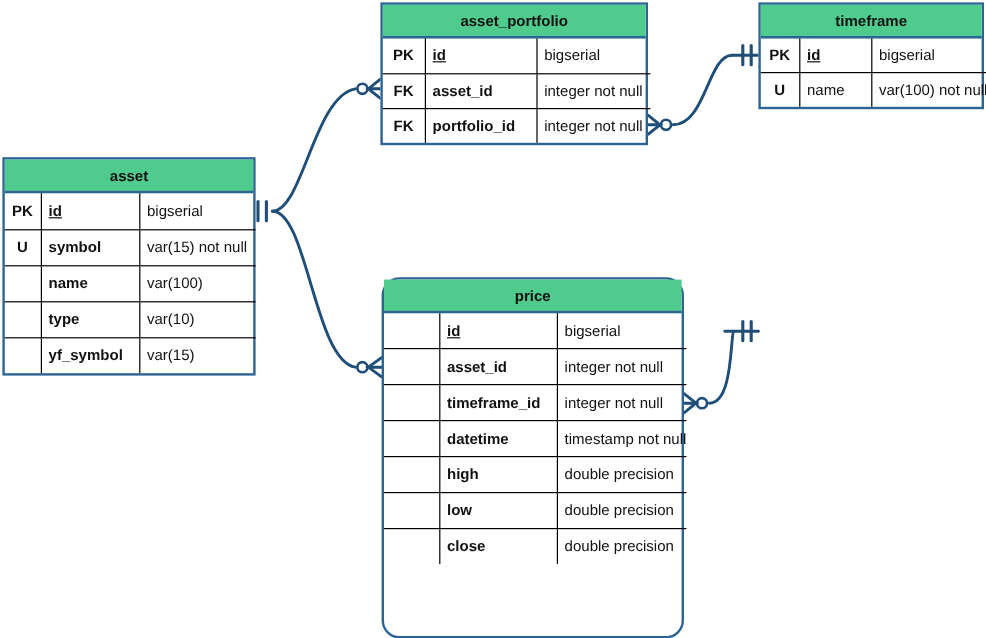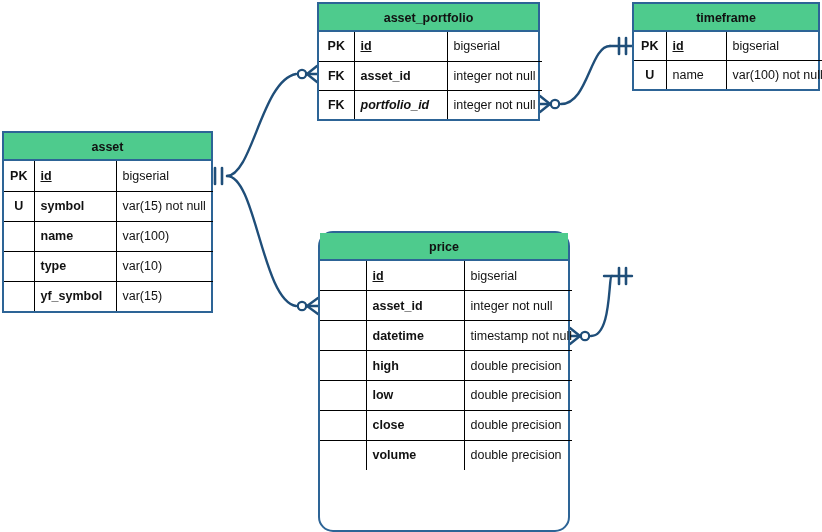--- a/index.html
+++ b/index.html
@@ -183,21 +183,21 @@
           <div class="cell fname pk" style="width: 93px; height: 29px; border-color: rgb(0, 0, 0);">id</div>
           <div class="cell ftype" style="width: 95px; height: 29px; border-color: rgb(0, 0, 0);">bigserial</div>
         </div>
         <div class="row">
           <div class="cell key" style="width: 35px; height: 29px; border-color: rgb(0, 0, 0);">FK</div>
           <div class="cell fname" style="width: 93px; height: 29px; border-color: rgb(0, 0, 0);">asset_id</div>
           <div class="cell ftype" style="width: 95px; height: 29px; border-color: rgb(0, 0, 0);">integer not null</div>
         </div>
         <div class="row">
           <div class="cell key" style="width: 35px; height: 29px; border-color: rgb(0, 0, 0);">FK</div>
-          <div class="cell fname" style="width: 93px; height: 29px; border-color: rgb(0, 0, 0); font-style: italic;">portfolio_id</div>
+          <div class="cell fname" style="width: 93px; height: 29px; border-color: rgb(0, 0, 0);">portfolio_id</div>
           <div class="cell ftype" style="width: 95px; height: 29px; border-color: rgb(0, 0, 0);">integer not null</div>
         </div>
       </div>
     </div>
     <div class="entity" style="left: 632px; top: 2px; width: 188px; height: 89px; border-color: rgb(45, 100, 150);">
       <div class="entity-title" style="background: rgb(78, 203, 141); border-bottom-color: rgb(45, 100, 150);">timeframe</div>
       <div class="rows">
         <div class="row">
           <div class="cell key" style="width: 32px; height: 28.5px; border-color: rgb(0, 0, 0);">PK</div>
           <div class="cell fname pk" style="width: 60px; height: 28.5px; border-color: rgb(0, 0, 0);">id</div>
@@ -218,38 +218,38 @@
           <div class="cell fname pk" style="width: 98px; height: 29.8889px; border-color: rgb(0, 0, 0);">id</div>
           <div class="cell ftype" style="width: 108px; height: 29.8889px; border-color: rgb(0, 0, 0);">bigserial</div>
         </div>
         <div class="row">
           <div class="cell key" style="width: 46px; height: 29.8889px; border-color: rgb(0, 0, 0);"></div>
           <div class="cell fname" style="width: 98px; height: 29.8889px; border-color: rgb(0, 0, 0);">asset_id</div>
           <div class="cell ftype" style="width: 108px; height: 29.8889px; border-color: rgb(0, 0, 0);">integer not null</div>
         </div>
         <div class="row">
           <div class="cell key" style="width: 46px; height: 29.8889px; border-color: rgb(0, 0, 0);"></div>
+          <div class="cell fname" style="width: 98px; height: 29.8889px; border-color: rgb(0, 0, 0);">timeframe_id</div>
+          <div class="cell ftype" style="width: 108px; height: 29.8889px; border-color: rgb(0, 0, 0);">integer not null</div>
+        </div>
+        <div class="row">
+          <div class="cell key" style="width: 46px; height: 29.8889px; border-color: rgb(0, 0, 0);"></div>
           <div class="cell fname" style="width: 98px; height: 29.8889px; border-color: rgb(0, 0, 0);">datetime</div>
           <div class="cell ftype" style="width: 108px; height: 29.8889px; border-color: rgb(0, 0, 0);">timestamp not null</div>
         </div>
         <div class="row">
           <div class="cell key" style="width: 46px; height: 29.8889px; border-color: rgb(0, 0, 0);"></div>
           <div class="cell fname" style="width: 98px; height: 29.8889px; border-color: rgb(0, 0, 0);">high</div>
           <div class="cell ftype" style="width: 108px; height: 29.8889px; border-color: rgb(0, 0, 0);">double precision</div>
         </div>
         <div class="row">
           <div class="cell key" style="width: 46px; height: 29.8889px; border-color: rgb(0, 0, 0);"></div>
           <div class="cell fname" style="width: 98px; height: 29.8889px; border-color: rgb(0, 0, 0);">low</div>
           <div class="cell ftype" style="width: 108px; height: 29.8889px; border-color: rgb(0, 0, 0);">double precision</div>
         </div>
         <div class="row">
           <div class="cell key" style="width: 46px; height: 29.8889px; border-color: rgb(0, 0, 0);"></div>
           <div class="cell fname" style="width: 98px; height: 29.8889px; border-color: rgb(0, 0, 0);">close</div>
           <div class="cell ftype" style="width: 108px; height: 29.8889px; border-color: rgb(0, 0, 0);">double precision</div>
         </div>
-        <div class="row">
-          <div class="cell key" style="width: 46px; height: 29.8889px; border-color: rgb(0, 0, 0);"></div>
-          <div class="cell fname" style="width: 98px; height: 29.8889px; border-color: rgb(0, 0, 0);">volume</div>
-          <div class="cell ftype" style="width: 108px; height: 29.8889px; border-color: rgb(0, 0, 0);">double precision</div>
-        </div>
       </div>
     </div>
   </div>
 
 </body></html>

